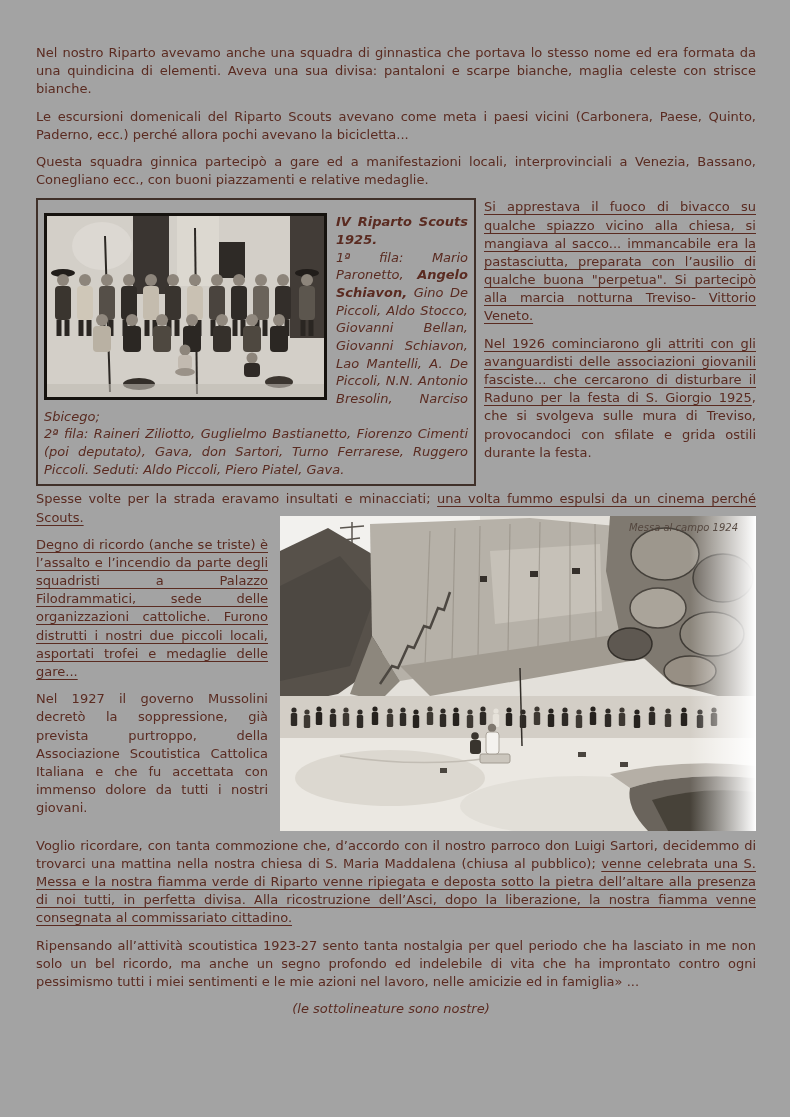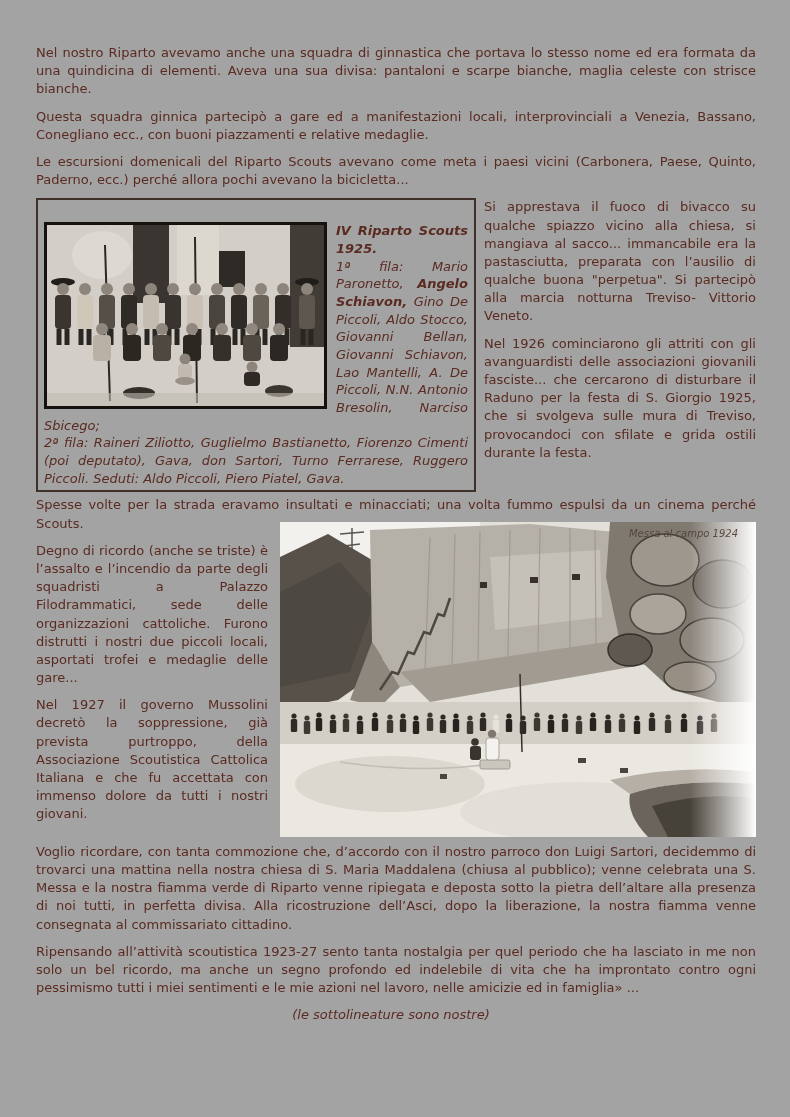--- a/index.html
+++ b/index.html
@@ -3,26 +3,26 @@
 <meta charset="utf-8">
 <style>
   html,body{margin:0;padding:0;background:#ffffff;}
   .page{
     position:relative;width:790px;height:1117px;background:#a3a3a3;
     color:#5a2b21;font-family:"DejaVu Sans","Liberation Sans",sans-serif;
     font-size:13px;line-height:1.4;box-sizing:border-box;
     padding:44px 34px 0 36px;overflow:hidden;
   }
   p{margin:0 0 9px;text-align:justify;}
-  .u{text-decoration-thickness:1.4px;text-underline-offset:3px;}
+  .u{text-decoration:underline;text-decoration-thickness:1.4px;text-underline-offset:3px;}
   .b{font-weight:bold;}
   .row1{display:flex;gap:8px;margin-bottom:4px;}
   .photo-box{
     width:440px;box-sizing:border-box;border:2px solid #3f3029;
-    padding:22px 6px 3px;font-style:italic;min-height:288px;
+    padding:13px 6px 3px;font-style:italic;min-height:288px;
   }
   .photo-box::after{content:"";display:block;clear:both;}
   .photo1{
     float:left;width:277px;height:181px;border:3px solid #15120e;
     margin:0 9px 3px 0;background:#c6c2bb;box-sizing:content-box;
   }
   .photo1 svg,.photo2 svg{display:block;width:100%;height:100%;}
   .caption{text-align:justify;line-height:1.36;}
   .right-col{flex:1;min-width:0;}
   .row2{display:flex;gap:12px;align-items:flex-start;margin-bottom:6px;}
@@ -33,22 +33,22 @@
     font-size:10px;color:#50423a;opacity:.92;
   }
   .footnote{text-align:center;font-style:italic;margin-top:0;padding-right:10px;}
 </style>
 </head>
 <body>
 
 <div class="page">
 
   <p>Nel nostro Riparto avevamo anche una squadra di ginnastica che portava lo stesso nome ed era formata da una quindicina di elementi. Aveva una sua divisa: pantaloni e scarpe bianche, maglia celeste con strisce bianche.</p>
+  <p>Le escursioni domenicali del Riparto Scouts avevano come meta i paesi vicini (Carbonera, Paese, Quinto, Paderno, ecc.) perché allora pochi avevano la bicicletta...</p>
   <p>Questa squadra ginnica partecipò a gare ed a manifestazioni locali, interprovinciali a Venezia, Bassano, Conegliano ecc., con buoni piazzamenti e relative medaglie.</p>
-  <p>Le escursioni domenicali del Riparto Scouts avevano come meta i paesi vicini (Carbonera, Paese, Quinto, Paderno, ecc.) perché allora pochi avevano la bicicletta...</p>
 
   <div class="row1">
     <div class="photo-box">
       <div class="photo1">
         <svg viewBox="0 0 277 181" preserveAspectRatio="none">
           <defs>
             <g id="sfig">
               <circle cx="0" cy="-24" r="6" fill="#8d857b"></circle>
               <rect x="-8" y="-18" width="16" height="34" rx="4" fill="currentColor"></rect>
               <rect x="-6.5" y="16" width="5" height="16" fill="#2a2622"></rect>

